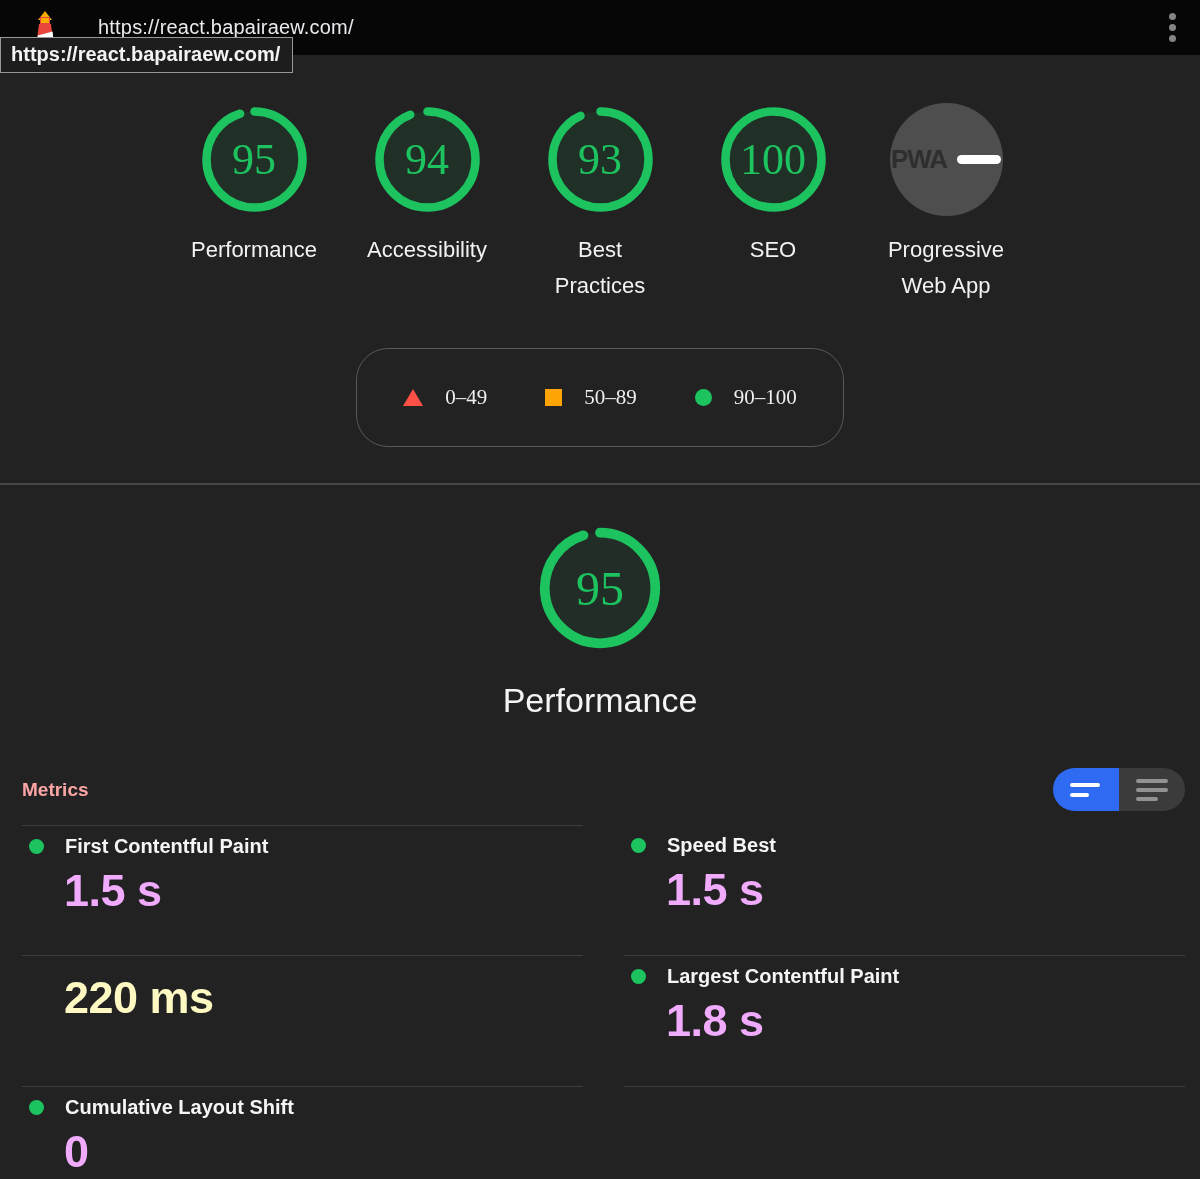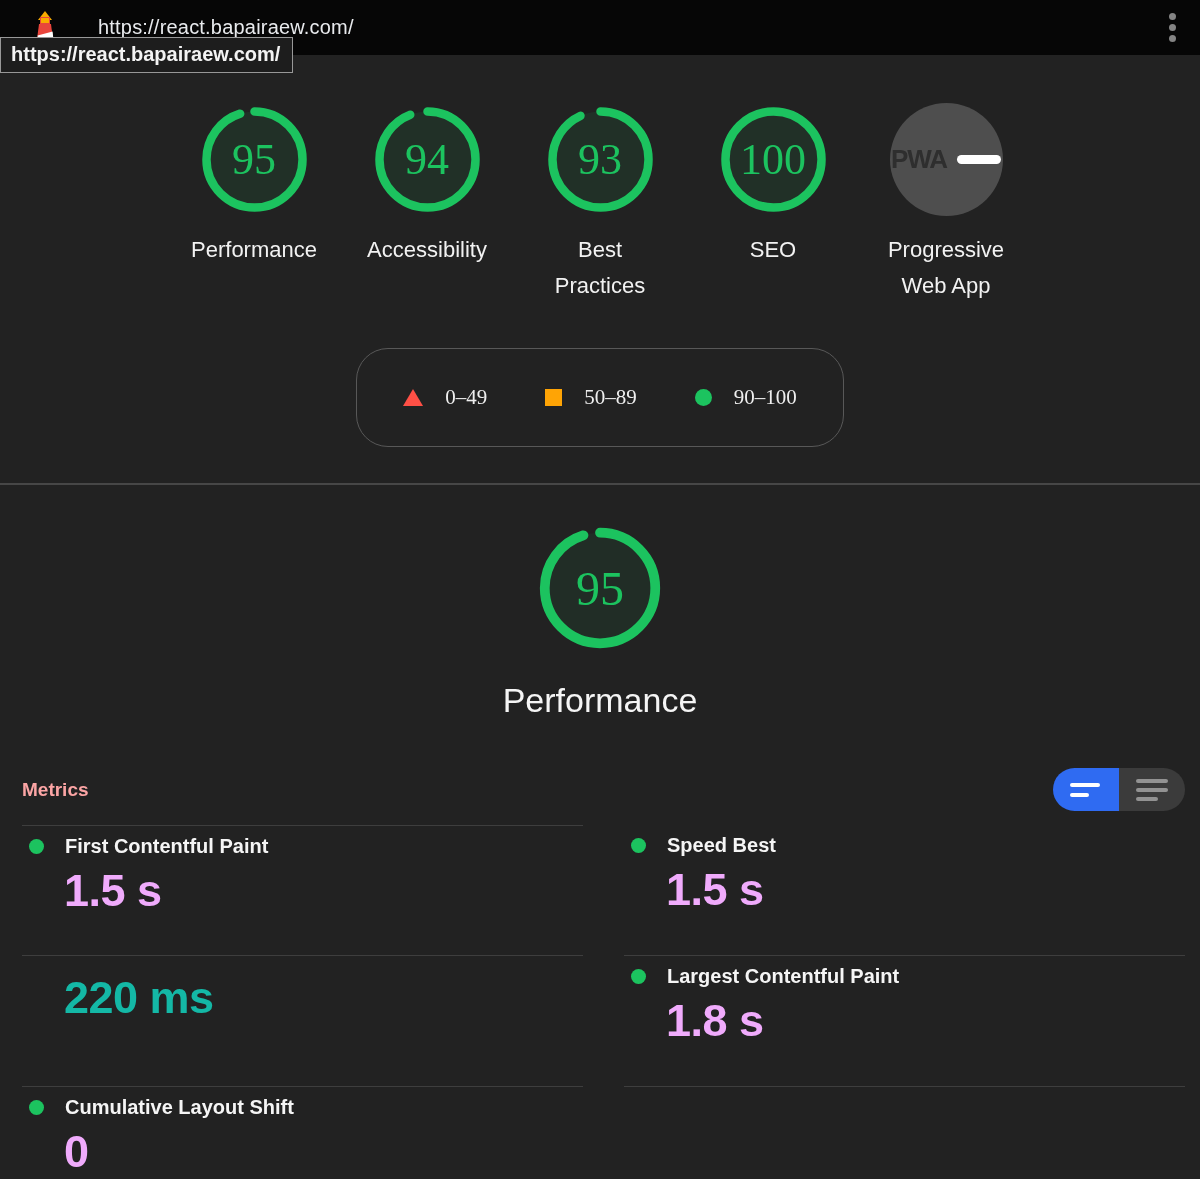--- a/index.html
+++ b/index.html
@@ -197,21 +197,21 @@
     background: #ffa405; margin: 0 21px 0 7px; flex: 0 0 auto;
   }
   .metric-label { font-size: 20px; font-weight: 600; color: #f5f5f5; }
   .metric-value {
     margin: 7px 0 0 42px;
     font-size: 45px;
     font-weight: 700;
     letter-spacing: -0.5px;
   }
   .metric-value.pass { color: #f0abfc; }
-  .metric-value.average { color: #14b8a6; }
+  .metric-value.average { color: #fef9c3; }
 </style>
 </head>
 <body>
 
 <div class="topbar">
   <svg class="lh-logo" viewBox="0 0 30 38">
     <polygon points="15,0 8,9 22,9" fill="#f9ab00"></polygon>
     <rect x="10" y="6" width="10" height="7" fill="#e8453c"></rect>
     <rect x="11" y="7" width="8" height="5" fill="#f9ab00"></rect>
     <polygon points="9,13 21,13 24,36 6,36" fill="#e8453c"></polygon>

